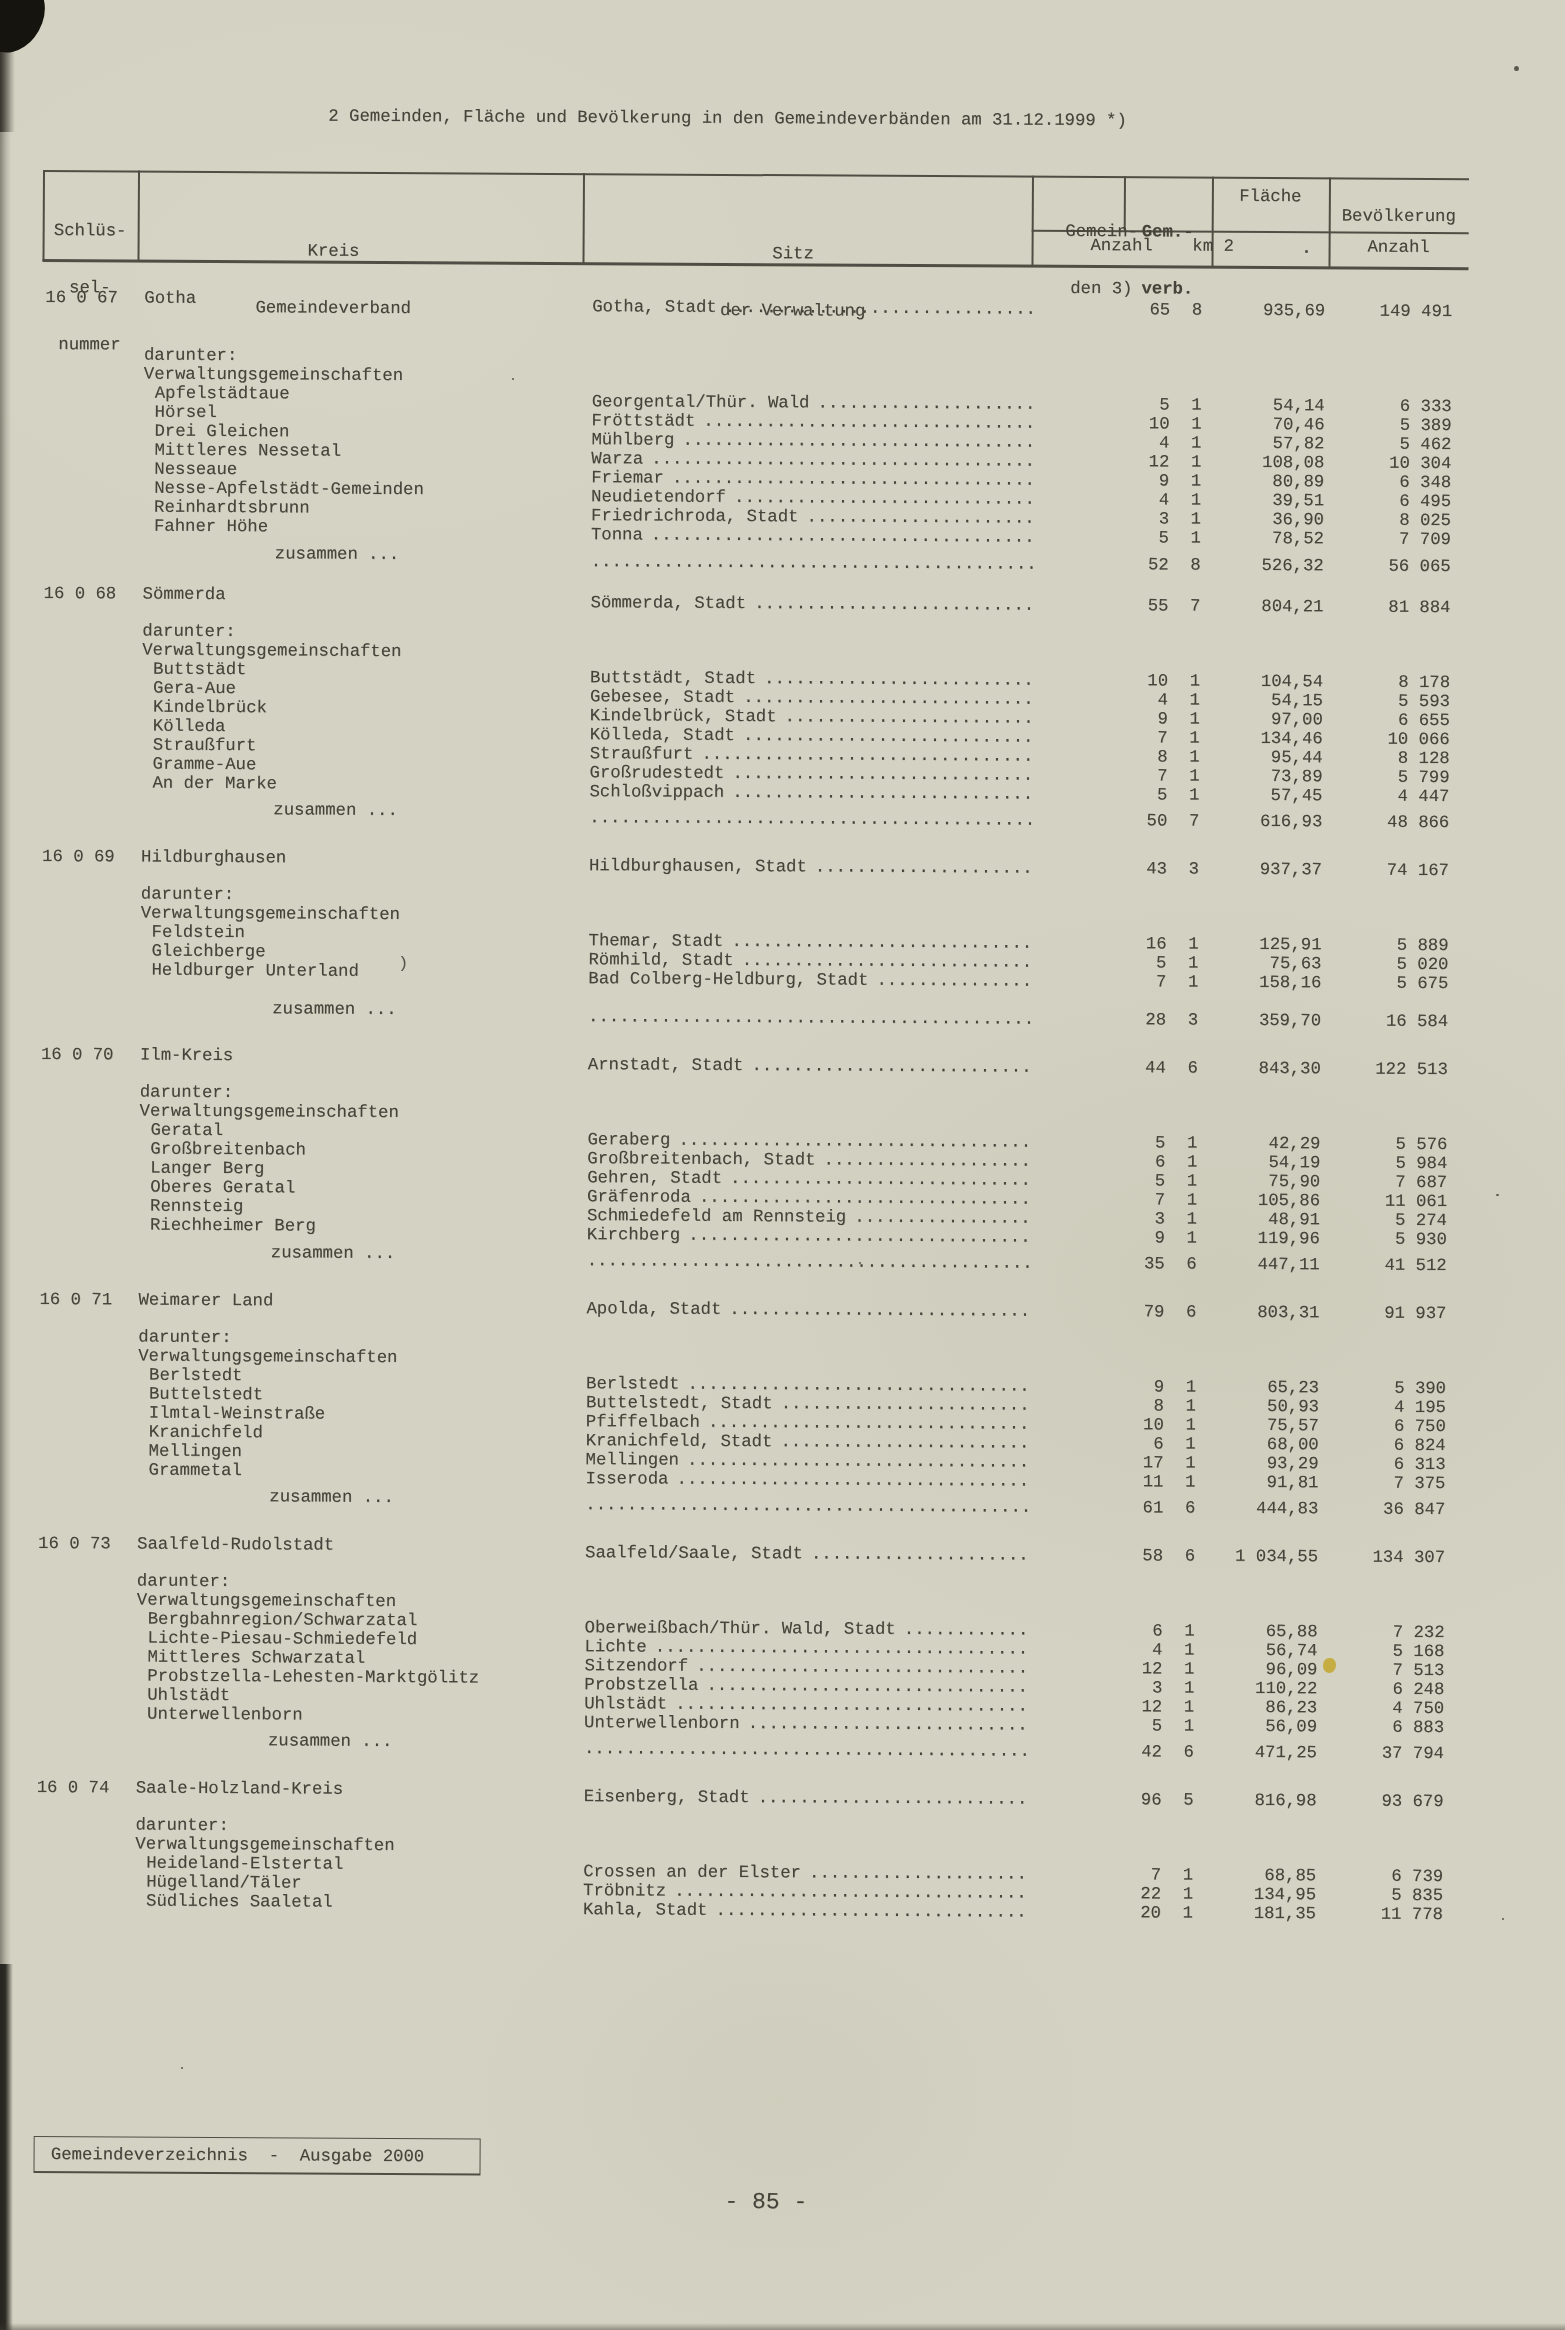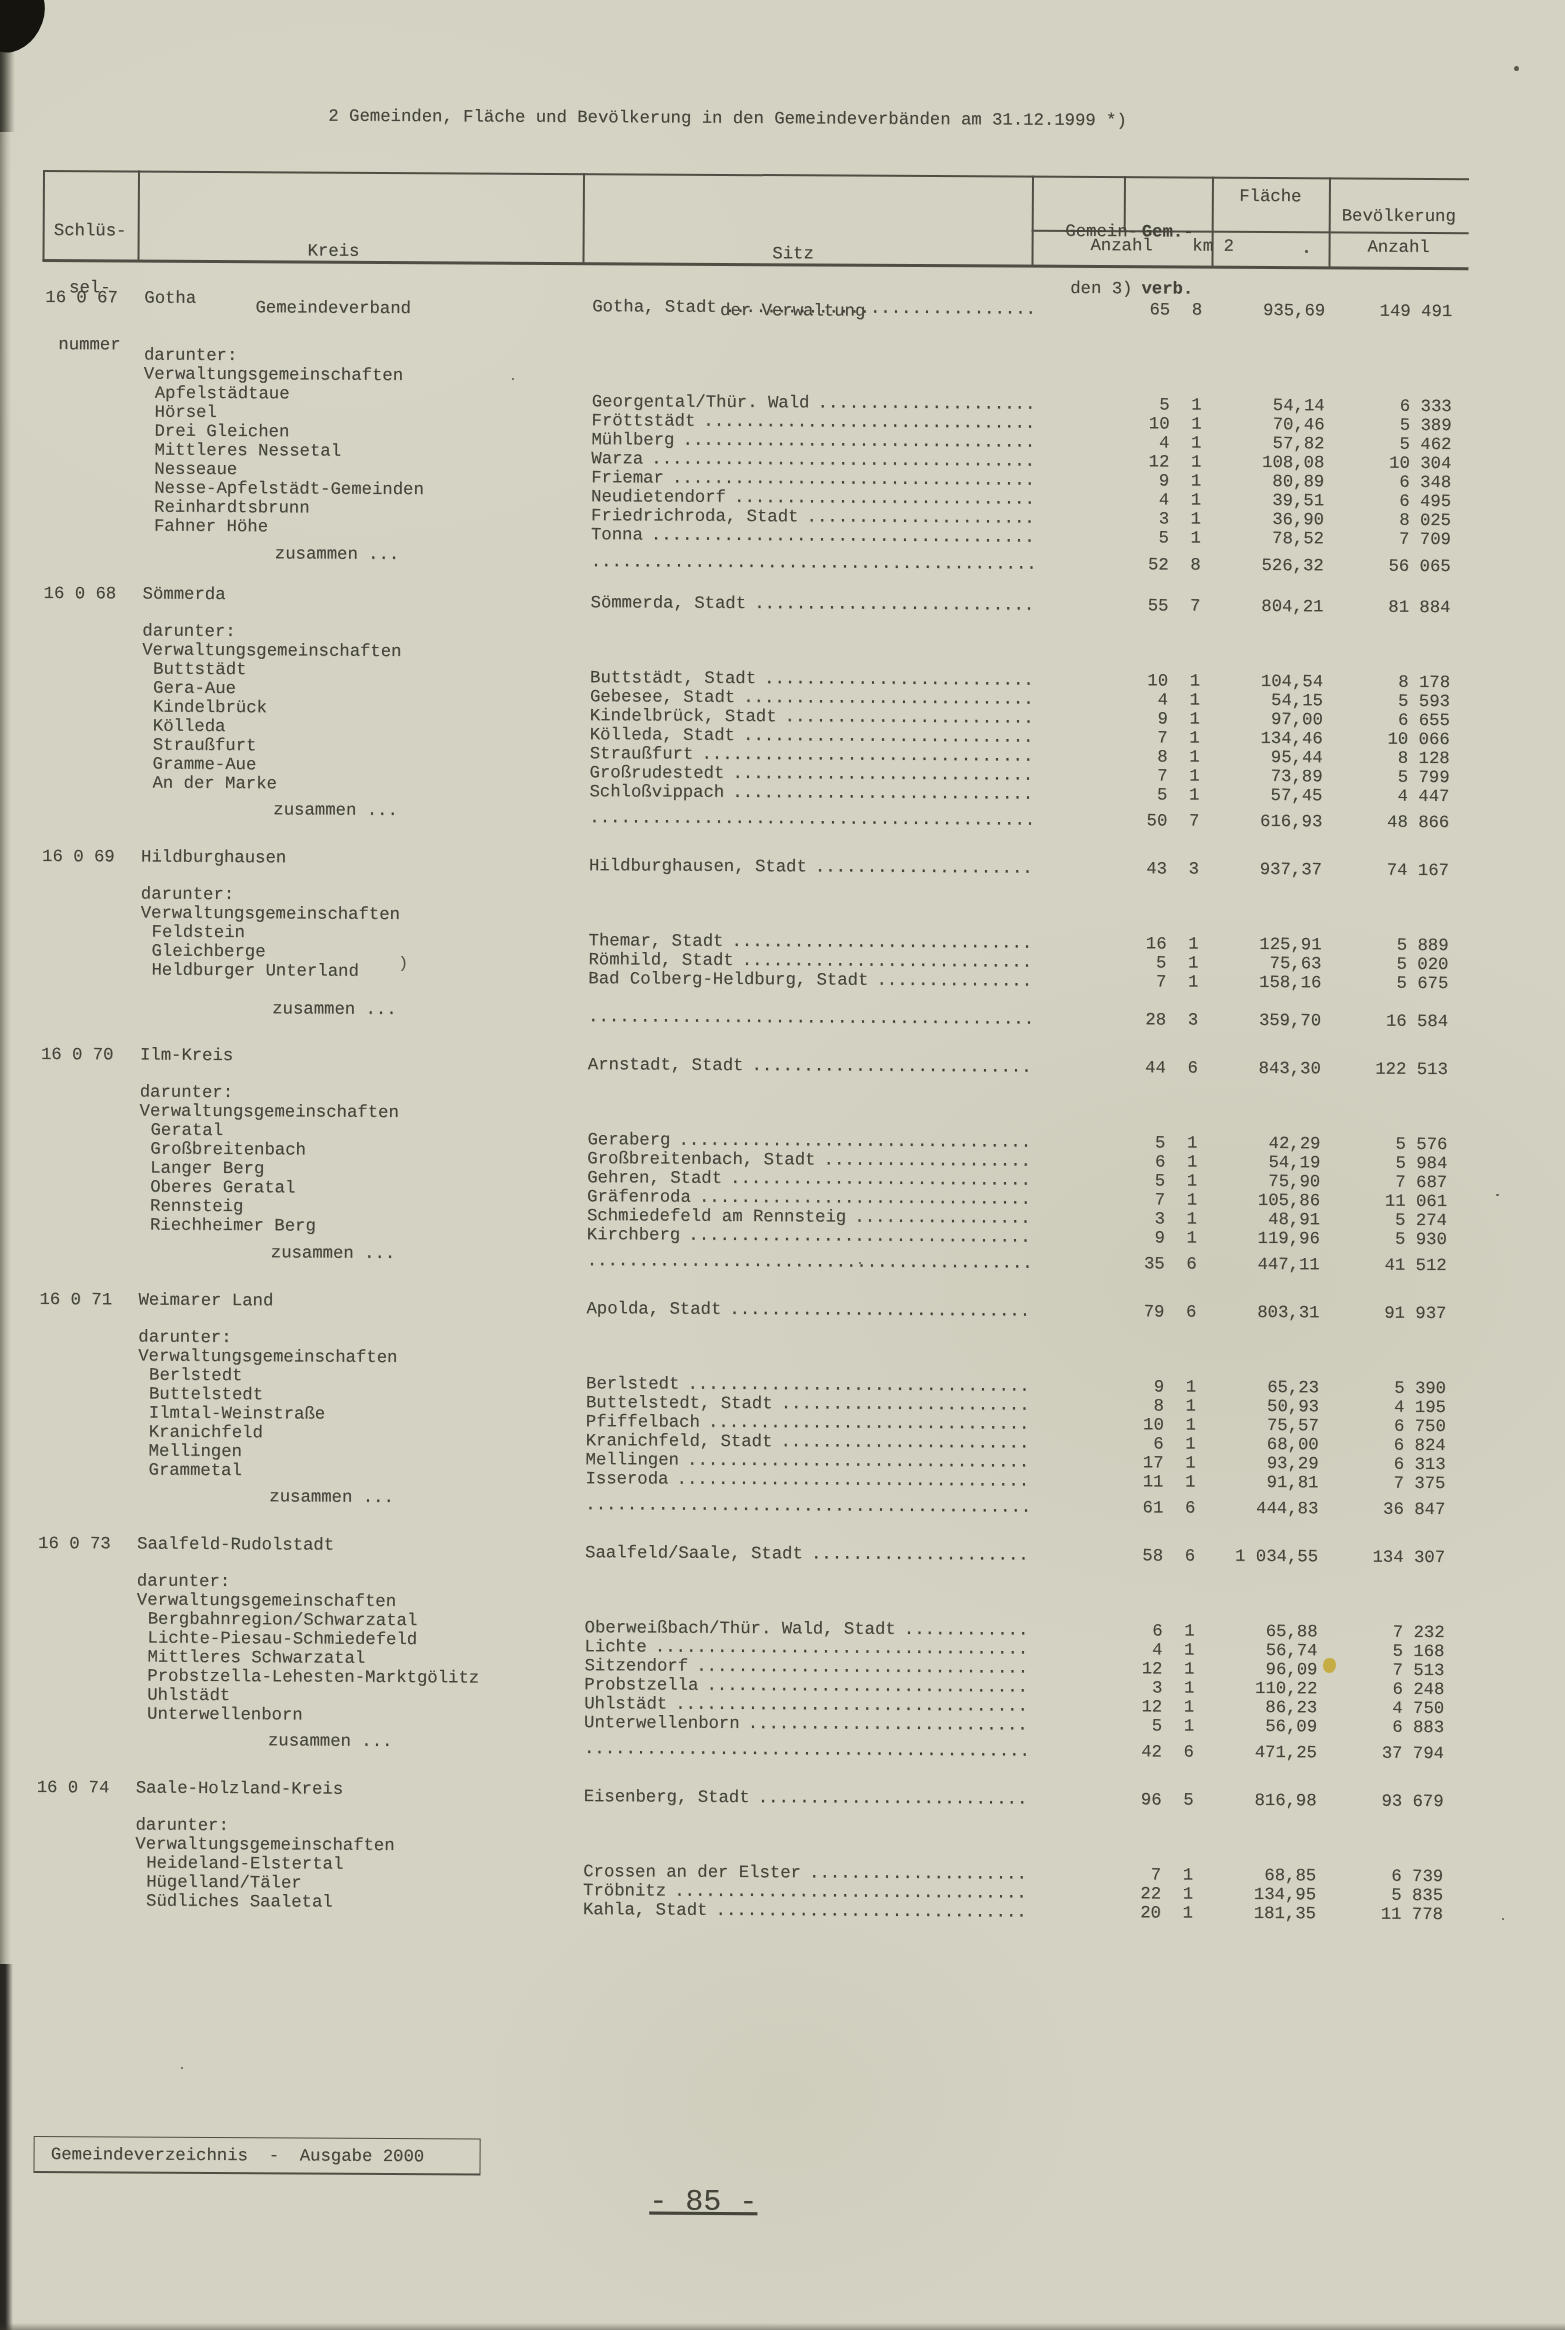--- a/index.html
+++ b/index.html
@@ -72,21 +72,21 @@
   .gap-c{height:28.5px;}
   #tbody .sec:nth-child(1) .gap-a{height:38px;}
   #tbody .sec:nth-child(1) .gap-c{height:22px;}
   #tbody .sec:nth-child(3) .gap-b{height:19.3px;}
   
   .footer-box{
     position:absolute;left:45px;top:2136px;width:447px;height:37px;
     border:1.5px solid #504e44;border-bottom-width:2px;
     display:flex;align-items:center;padding-left:16.3px;box-sizing:border-box;
   }
-  .page-number{position:absolute;left:661px;top:2189px;width:158px;text-align:left;font-size:30px;text-decoration:underline;}
+  .page-number{position:absolute;left:661px;top:2189px;width:158px;text-align:right;font-size:23px;}
   
   .artifact{position:absolute;pointer-events:none;}
   .corner-tl{left:-17.3px;top:-22.4px;width:60px;height:76px;background:#15140f;transform:rotate(38deg);border-radius:18% 55% 45% 35%;z-index:4;}
   .edge-left{left:0;top:0;width:11.2px;height:100%;background:linear-gradient(to right,rgba(105,103,90,0.75),rgba(105,103,90,0.25) 55%,transparent);z-index:3;}
   .edge-left-top{left:0;top:0;width:15.3px;height:132px;background:linear-gradient(to right,rgba(42,41,34,0.85),transparent);z-index:3;}
   .edge-left-bottom{left:0;top:1964px;width:13.2px;height:366px;background:linear-gradient(to right,rgba(28,27,22,0.9) 40%,transparent);z-index:3;}
   .edge-bottom{left:0;bottom:0;width:100%;height:7.1px;background:linear-gradient(to top,rgba(62,60,48,0.45),transparent);z-index:3;}
   .stain-yellow{left:1323px;top:1658px;width:13.2px;height:15.3px;background:#c2a425;border-radius:50% 45% 55% 50%;opacity:0.8;filter:blur(0.5px);z-index:1;}
   .speck{background:#5a584c;border-radius:50%;z-index:1;}
   .stray-paren{left:398px;top:954px;z-index:1;color:#55534a;font-size:17.3px;}

